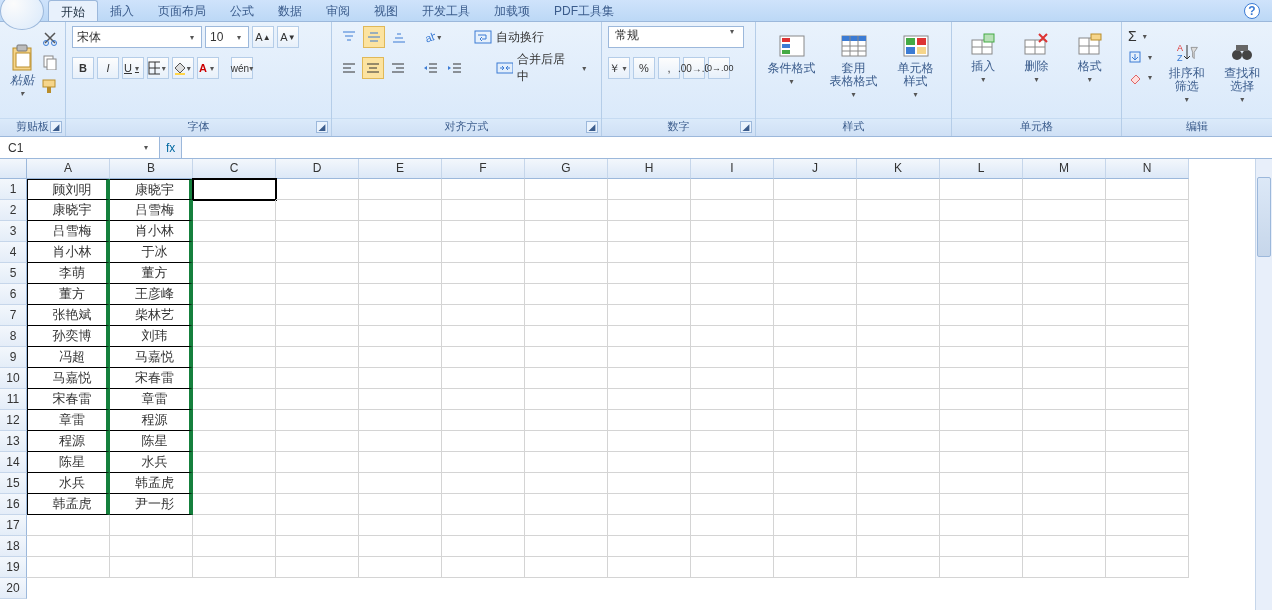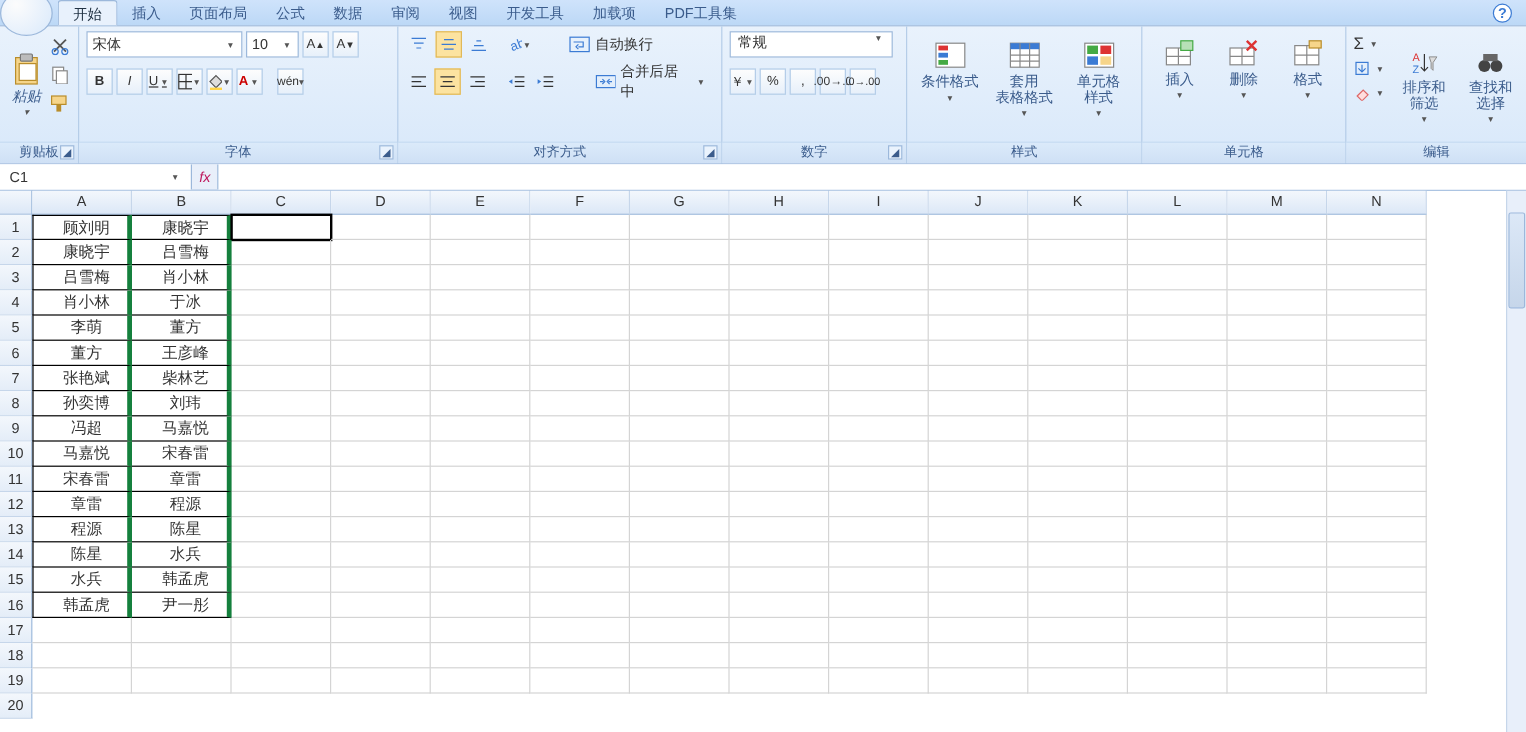--- a/index.html
+++ b/index.html
@@ -435,21 +435,21 @@
   </div>
 
 </div>
 
 <div class="fx-bar">
   <div class="name-box">
       <span>C1</span>
       <span class="dd">▾</span>
     </div>
   <div class="fx-btns">
-    <span style="color:#be185d;font-style:italic">fx</span>
+    <span style="color:#0369a1;">fx</span>
   </div>
   <div class="fx-input"></div>
 </div>
 
 <div class="grid-area">
   <div class="corner"></div>
   <div class="col-headers" id="col-headers">
       <div class="col-h">A</div>
       <div class="col-h">B</div>
       <div class="col-h">C</div>

